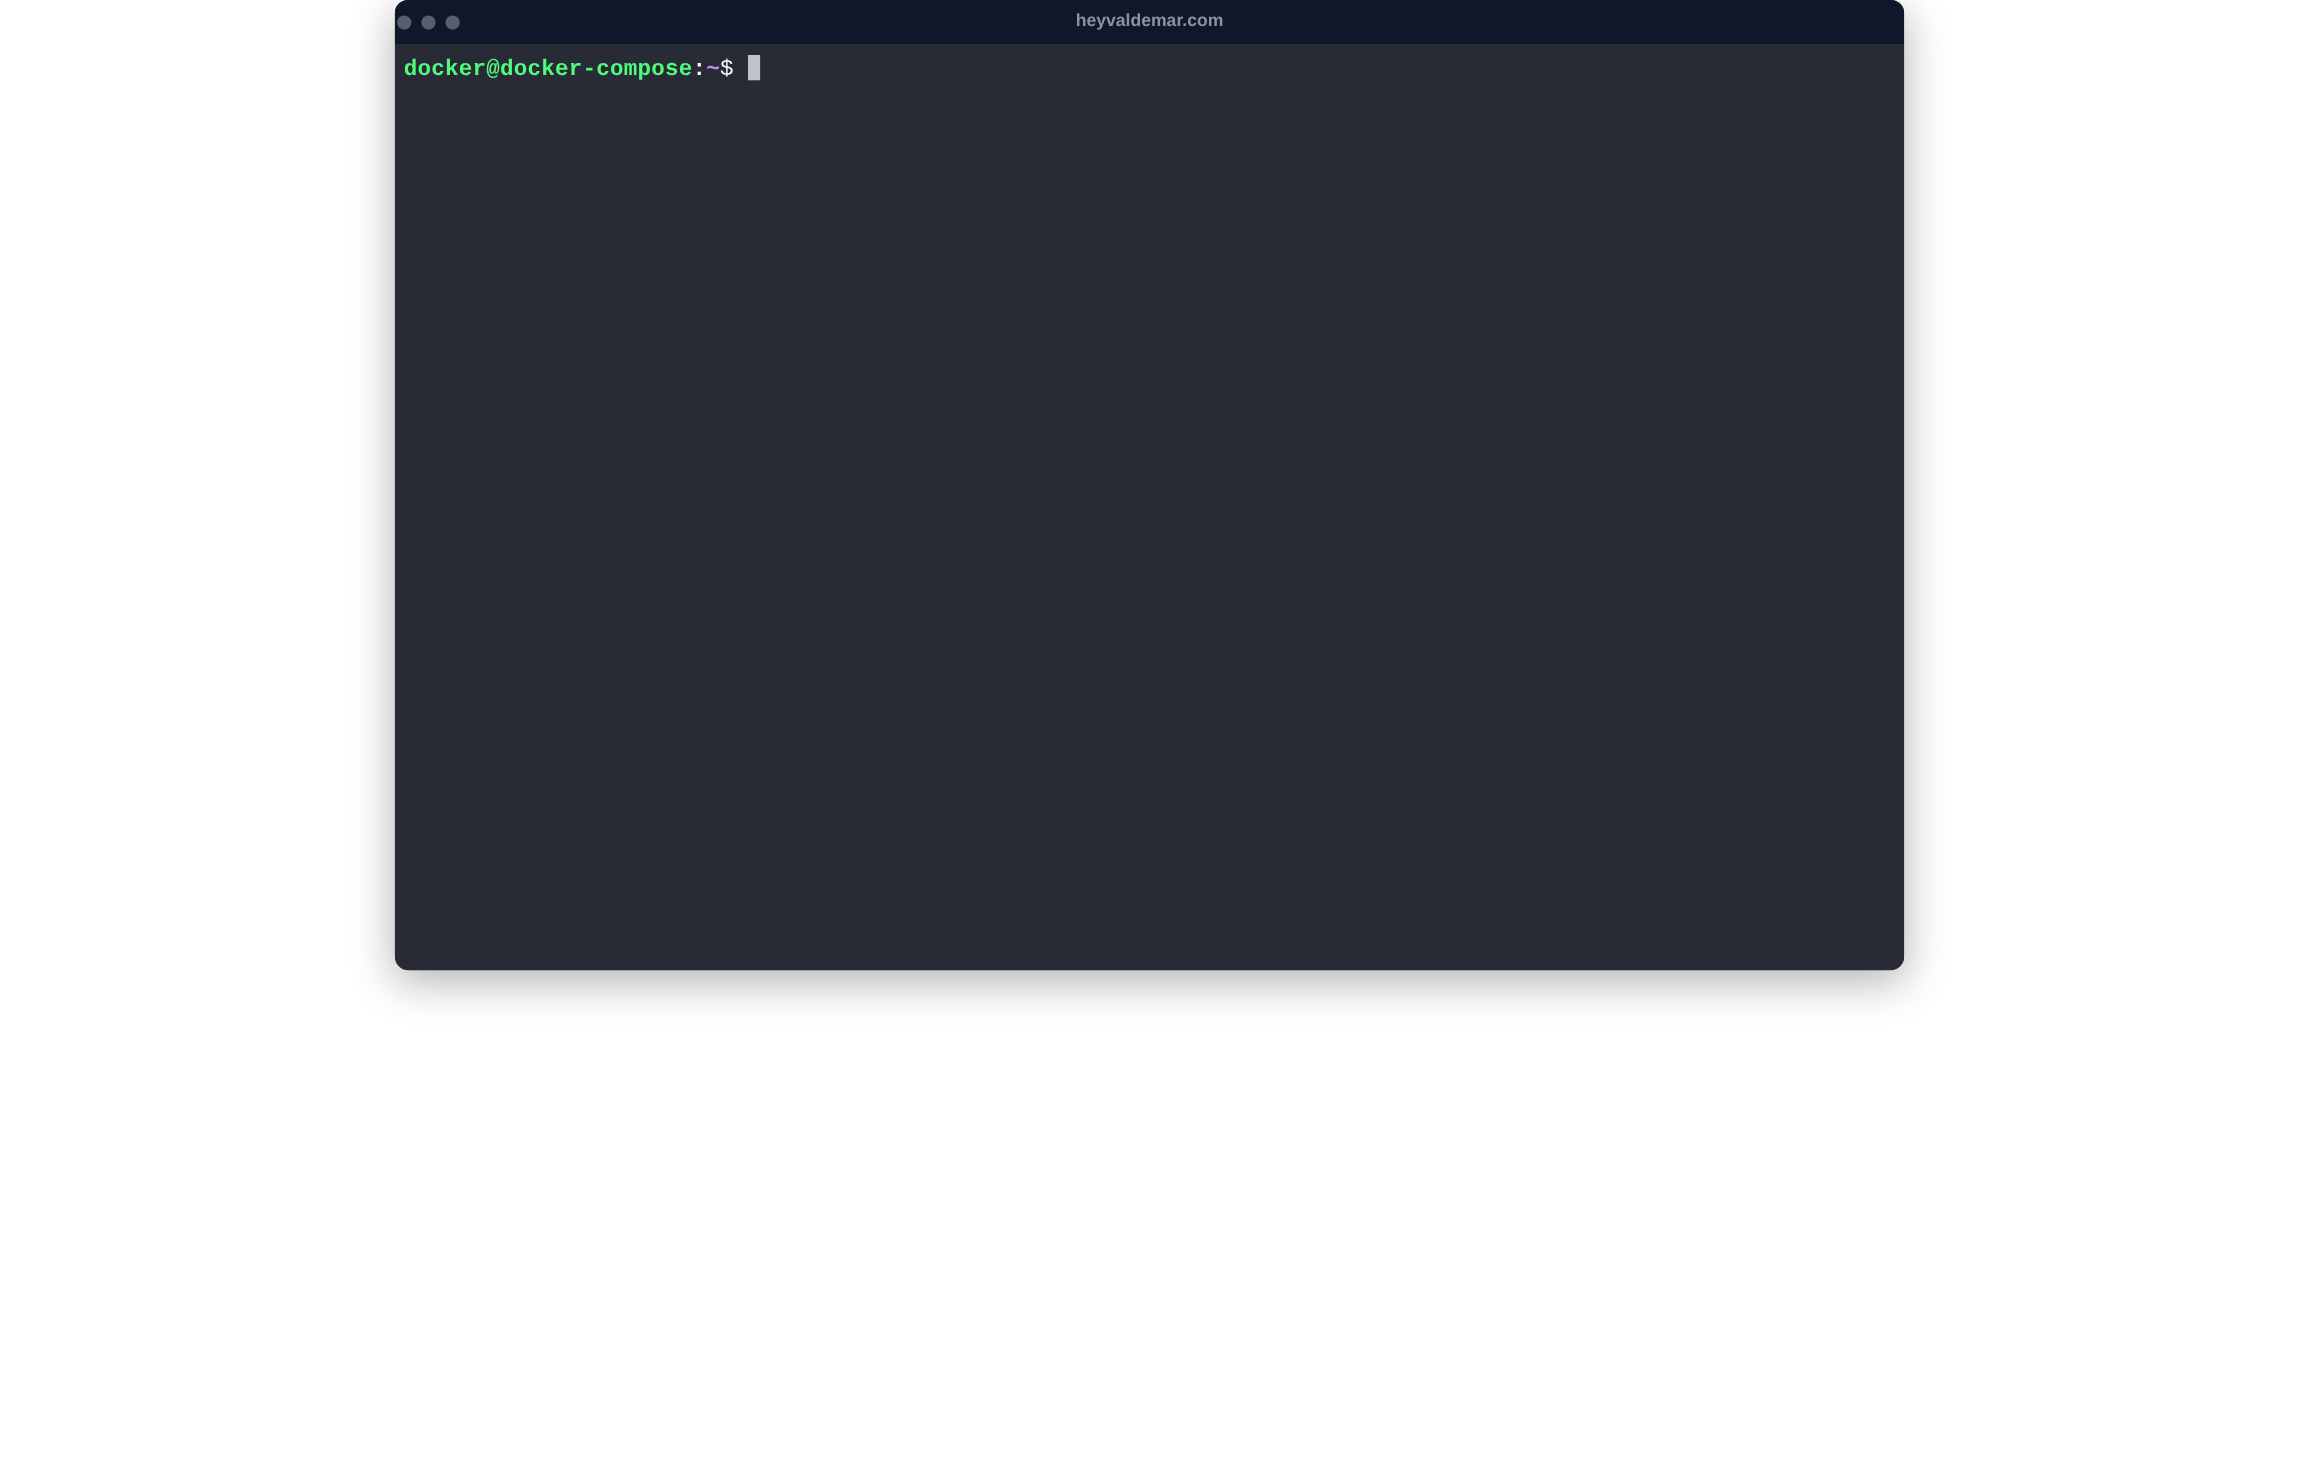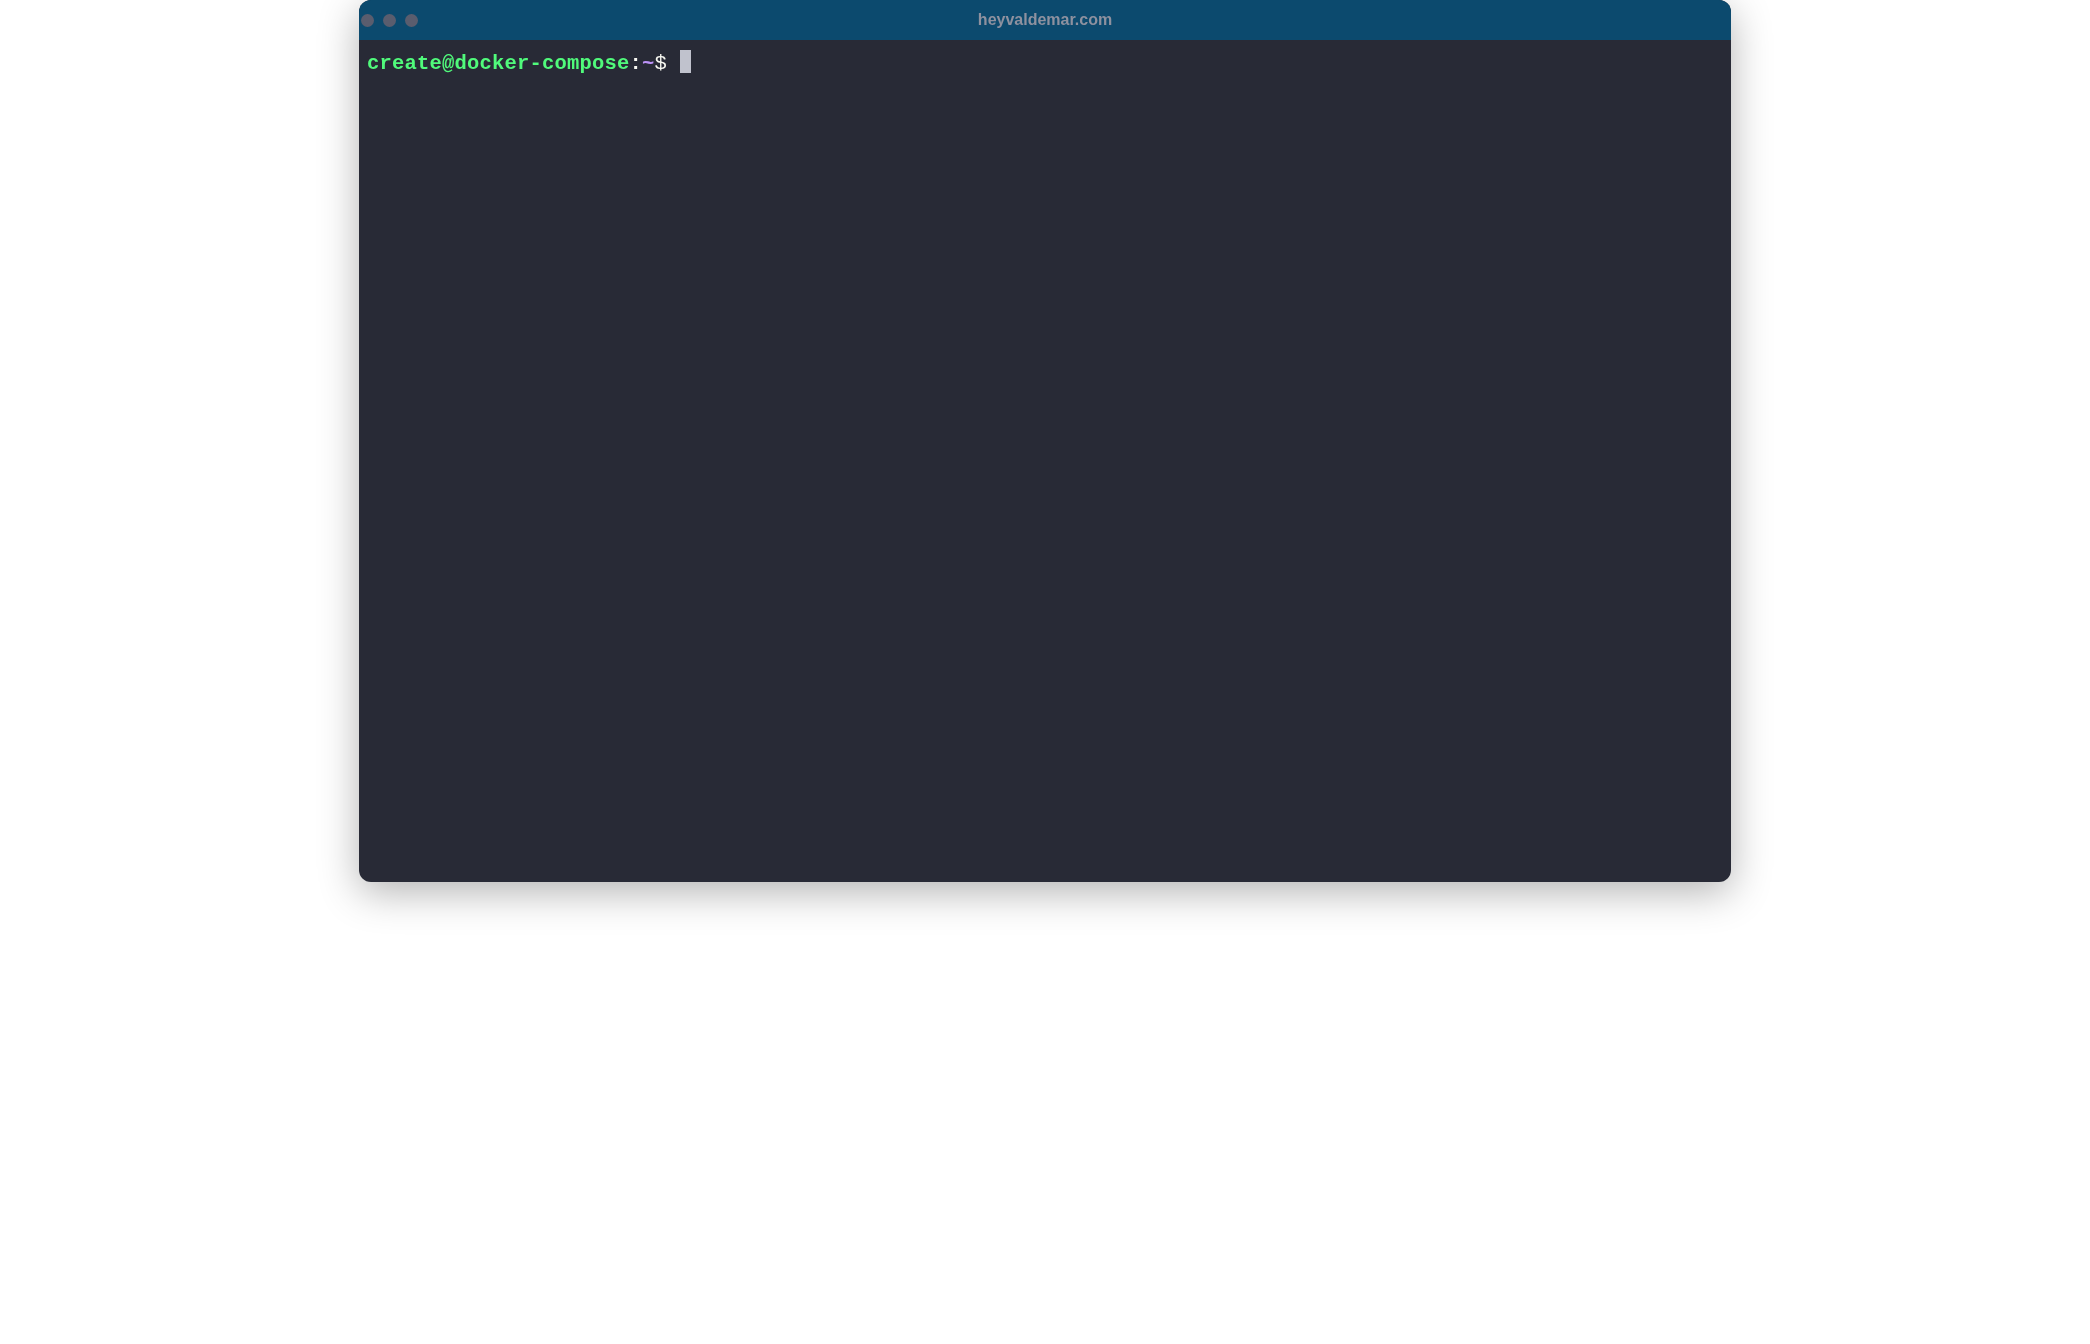--- a/index.html
+++ b/index.html
@@ -24,21 +24,21 @@
       background: #282a36;
       border-radius: 12px;
       overflow: hidden;
       box-shadow: 0 10px 40px rgba(0,0,0,0.3);
       display: flex;
       flex-direction: column;
     }
 
     .titlebar {
       height: 40px;
-      background: #0c4a6e;
+      background: #0f172a;
       display: flex;
       align-items: center;
       padding: 0 2px;
       position: relative;
       flex-shrink: 0;
     }
 
     .traffic-lights {
       display: flex;
       gap: 9px;
@@ -119,16 +119,16 @@
   <div class="titlebar">
     <div class="traffic-lights">
       <div class="traffic-light"></div>
       <div class="traffic-light"></div>
       <div class="traffic-light"></div>
     </div>
     <div class="window-title">heyvaldemar.com</div>
   </div>
   <div class="terminal-body">
     <div class="prompt-line">
-      <span class="prompt-user-host">create@docker-compose</span><span class="prompt-colon">:</span><span class="prompt-path">~</span><span class="prompt-symbol">$ </span><span class="cursor"></span>
+      <span class="prompt-user-host">docker@docker-compose</span><span class="prompt-colon">:</span><span class="prompt-path">~</span><span class="prompt-symbol">$ </span><span class="cursor"></span>
     </div>
   </div>
 </div>
 
 </body></html>

